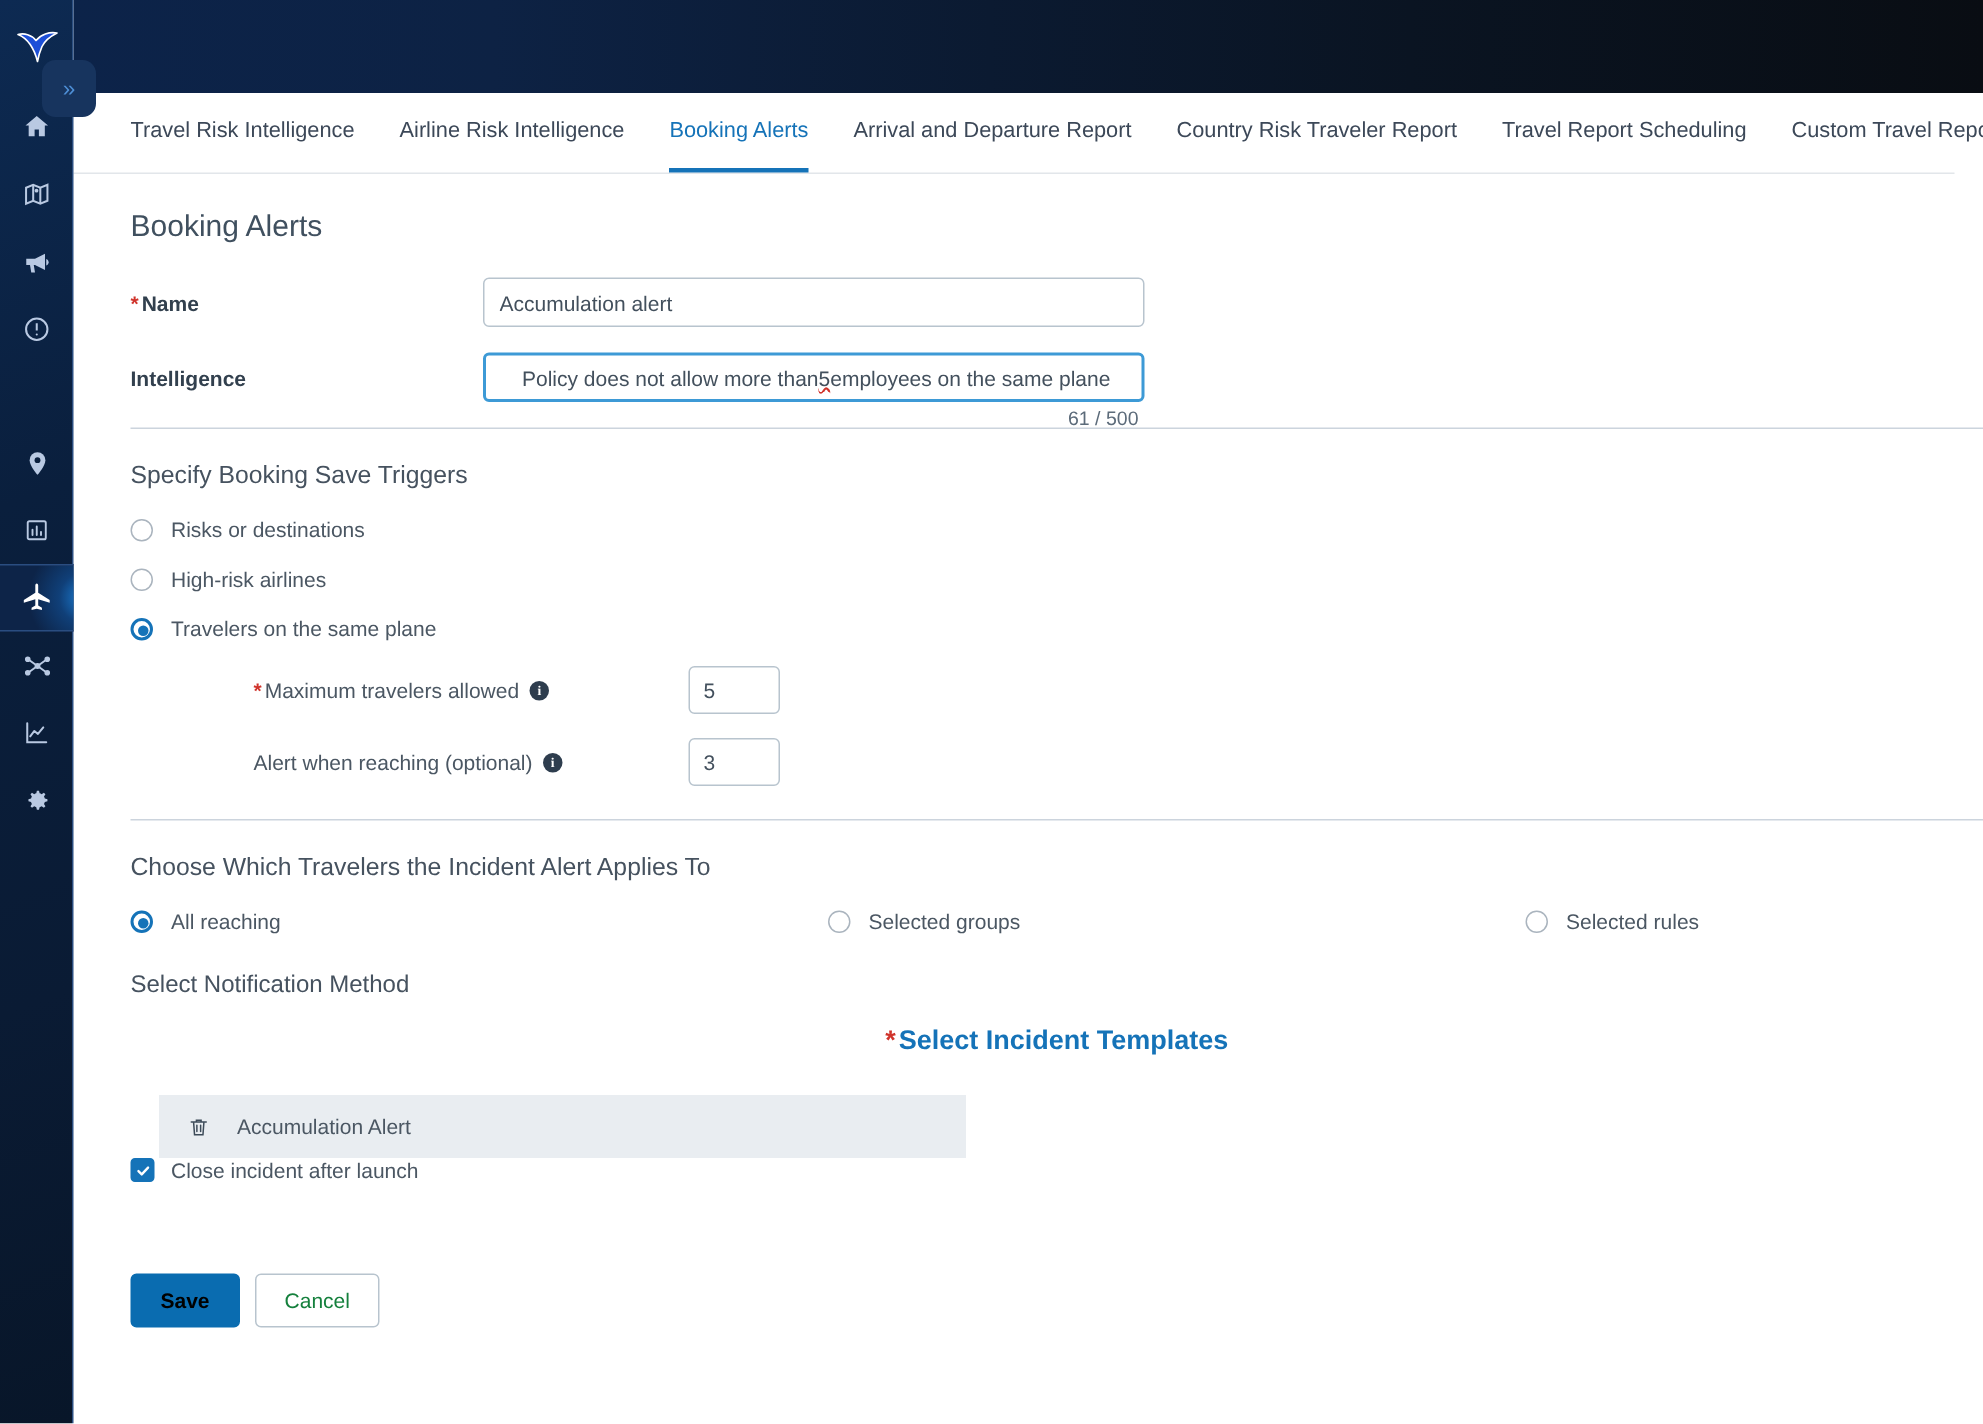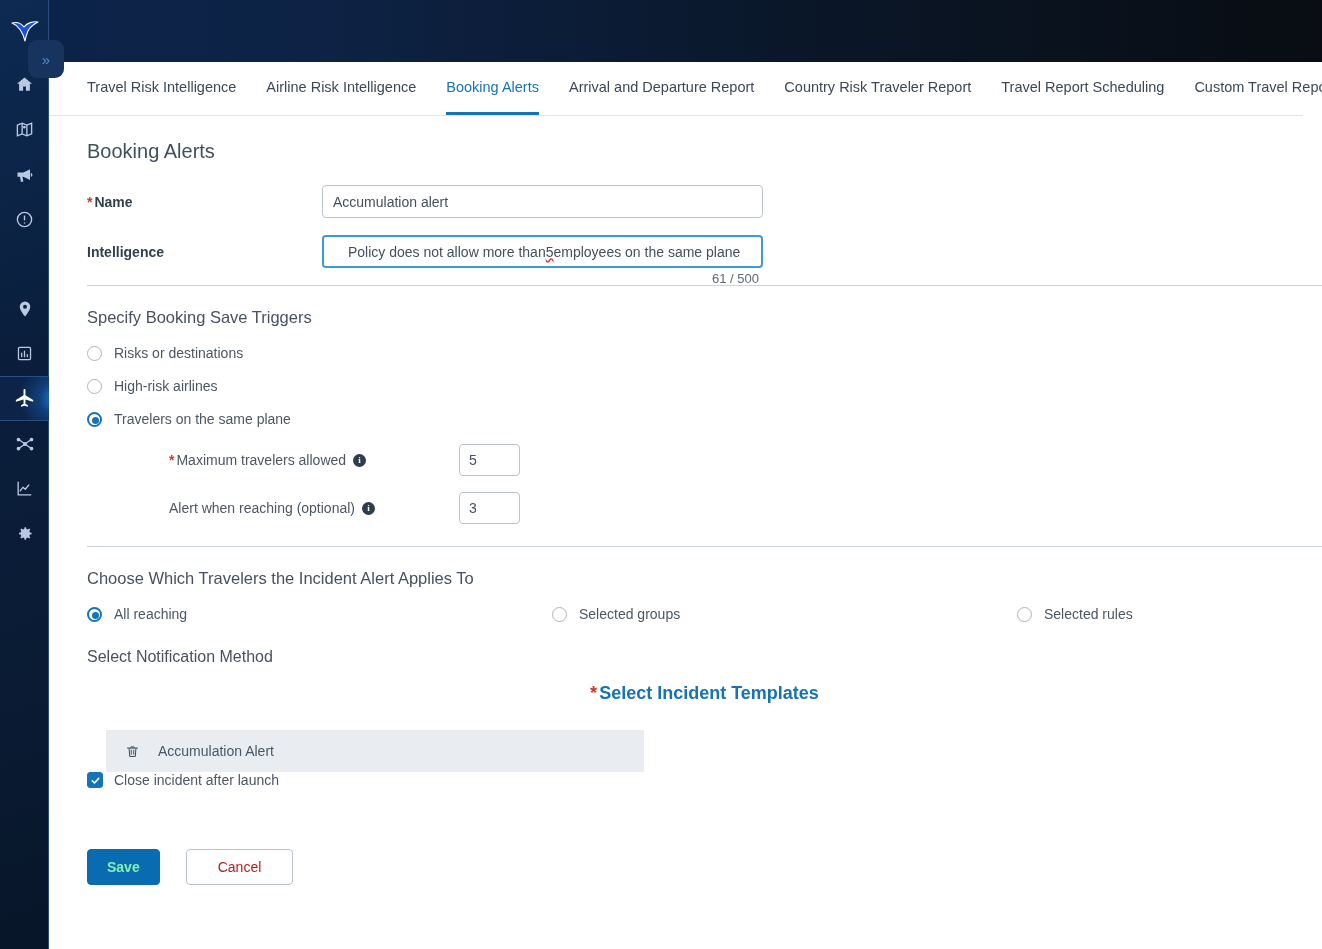--- a/index.html
+++ b/index.html
@@ -274,28 +274,28 @@
   .btn-row { display: flex; margin-top: 61px; }
   .btn {
     height: 36px;
     font-size: 14px;
     border-radius: 4px;
     display: flex; align-items: center; justify-content: center;
     cursor: pointer;
     font-family: "Liberation Sans", sans-serif;
   }
   .btn-primary {
-    background: #0a6cb0; color: #86efac; border: 1px solid #0a6cb0;
+    background: #0a6cb0; color: #000000; border: 1px solid #0a6cb0;
     padding: 0 19px;
     font-weight: bold;
   }
   .btn-secondary {
-    background: #fff; color: #b91c1c; border: 1px solid #b8c4ce;
-    padding: 0 31px;
-    margin-left: 26px;
+    background: #fff; color: #15803d; border: 1px solid #b8c4ce;
+    padding: 0 19px;
+    margin-left: 10px;
   }
 </style>
 </head>
 <body>
 
 <div id="app">
 
   <div id="sidebar">
     <div id="sidebar-logo">
       <svg width="30" height="22" viewBox="0 0 30 22" aria-hidden="true">

